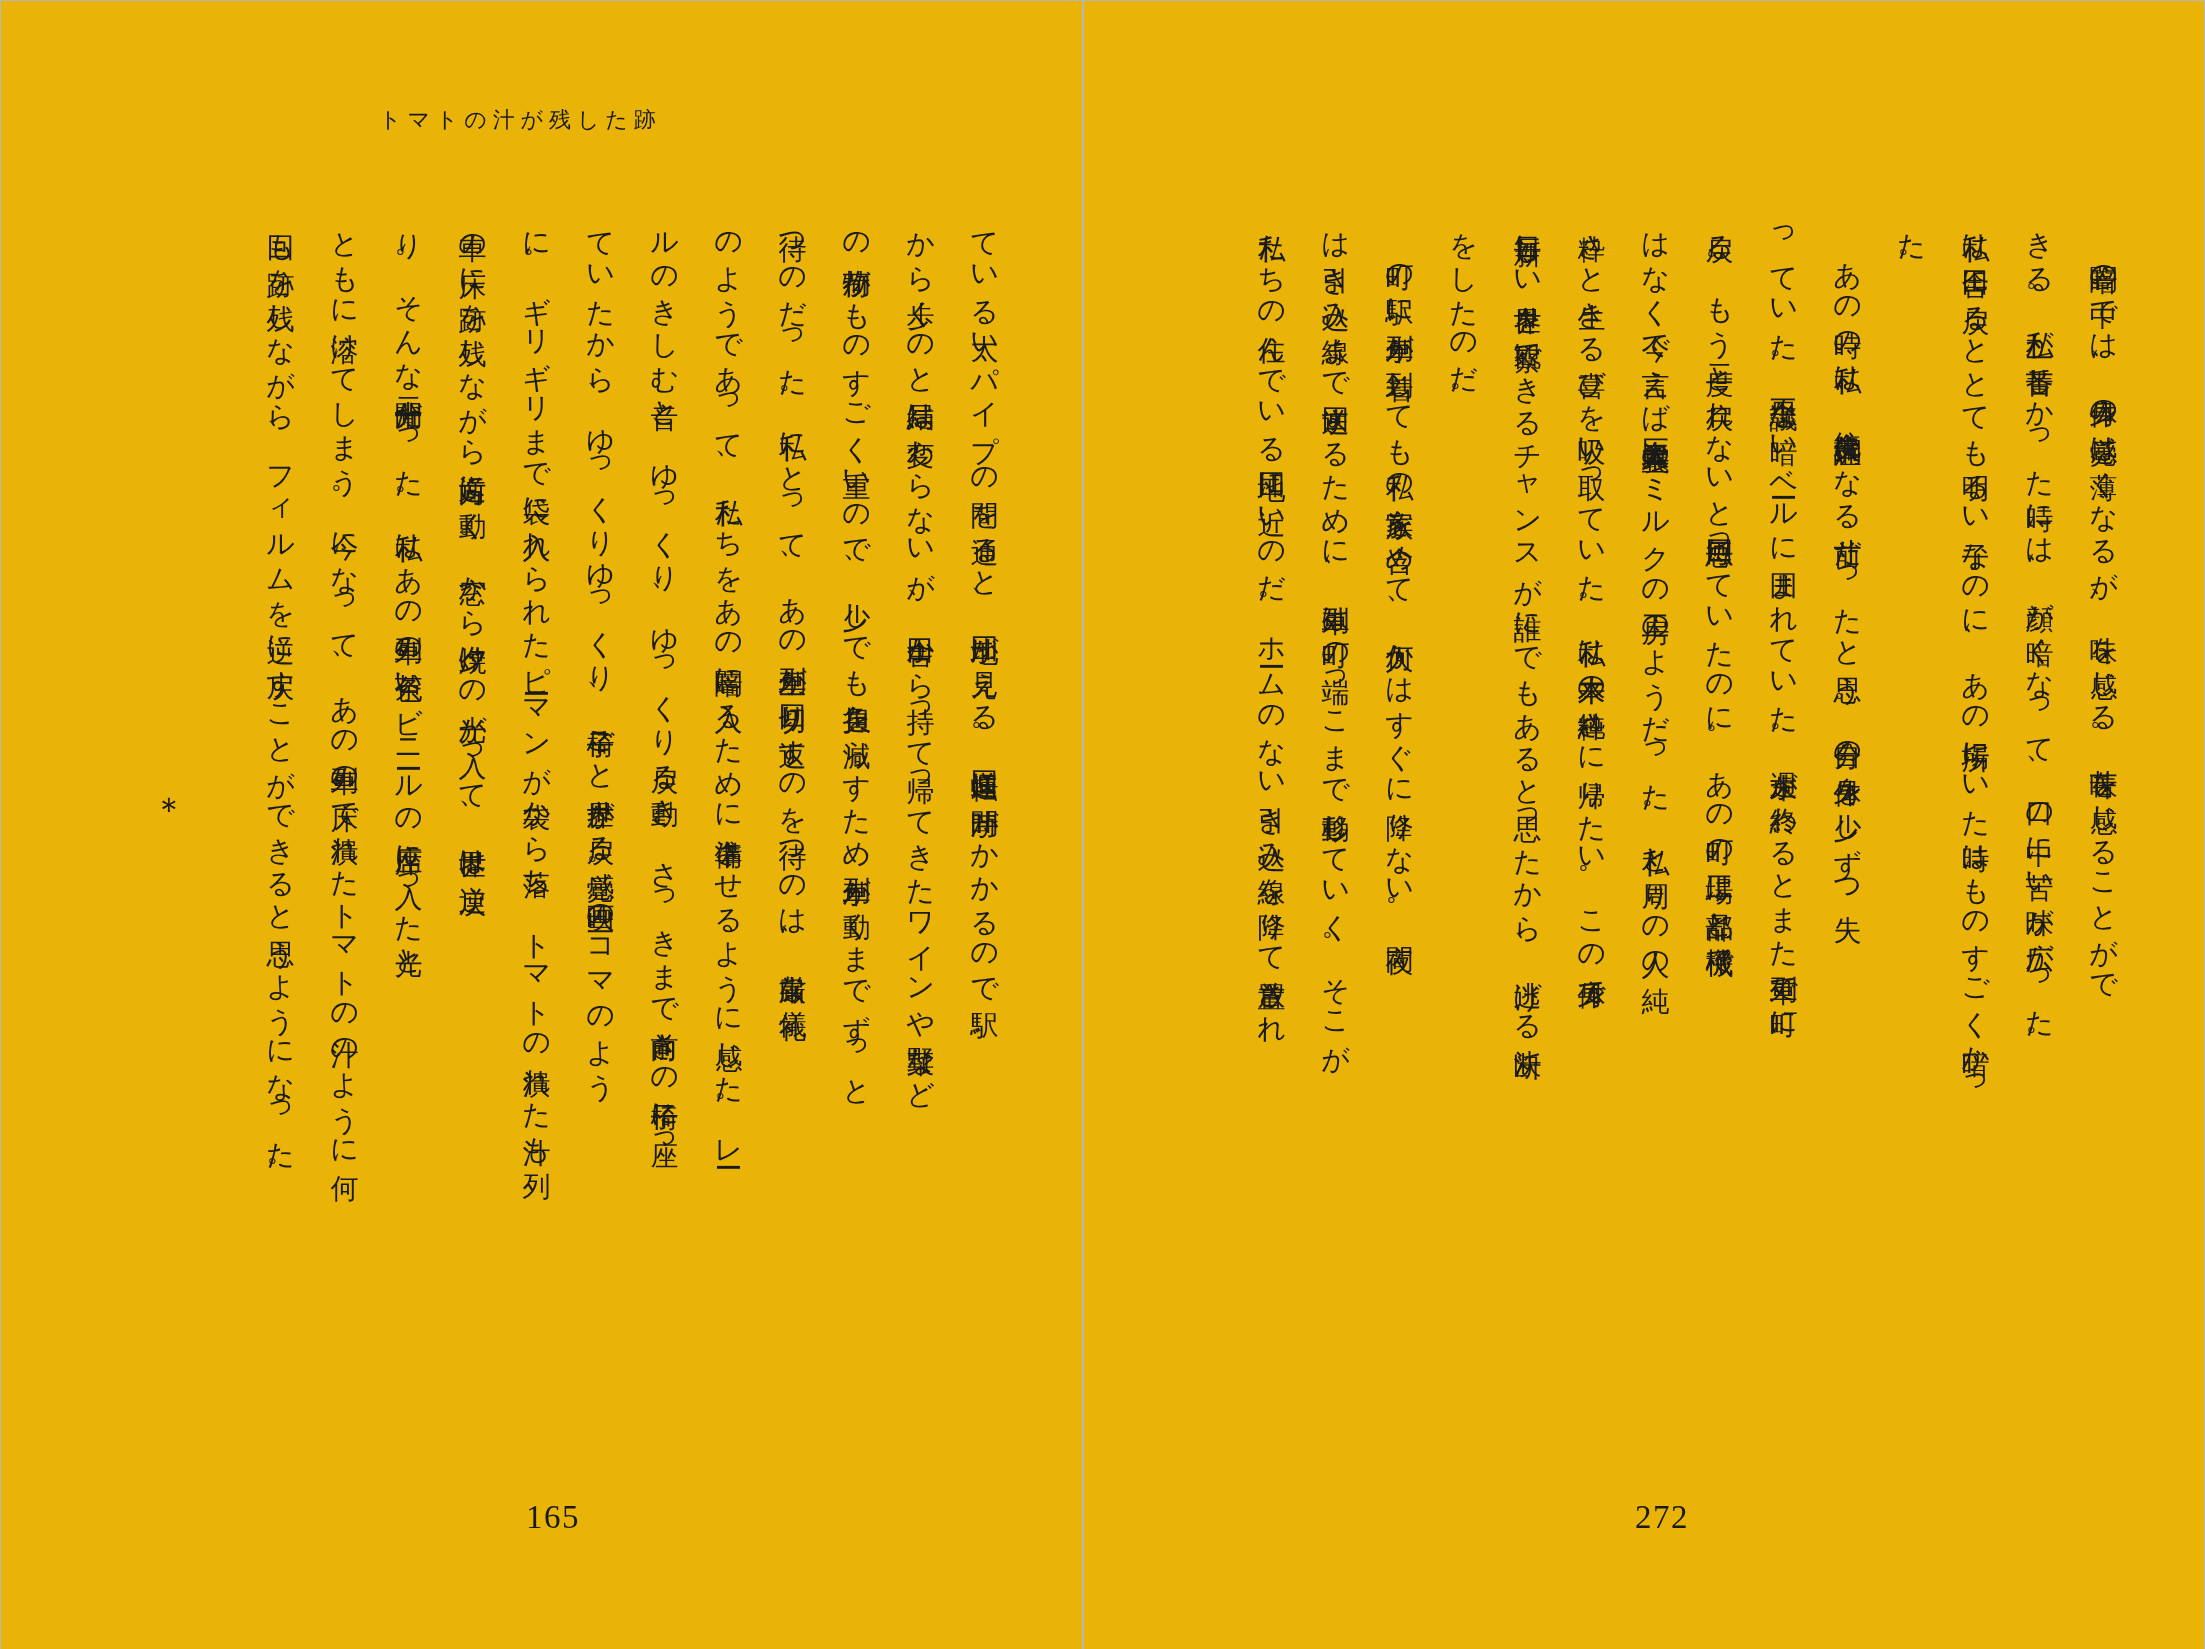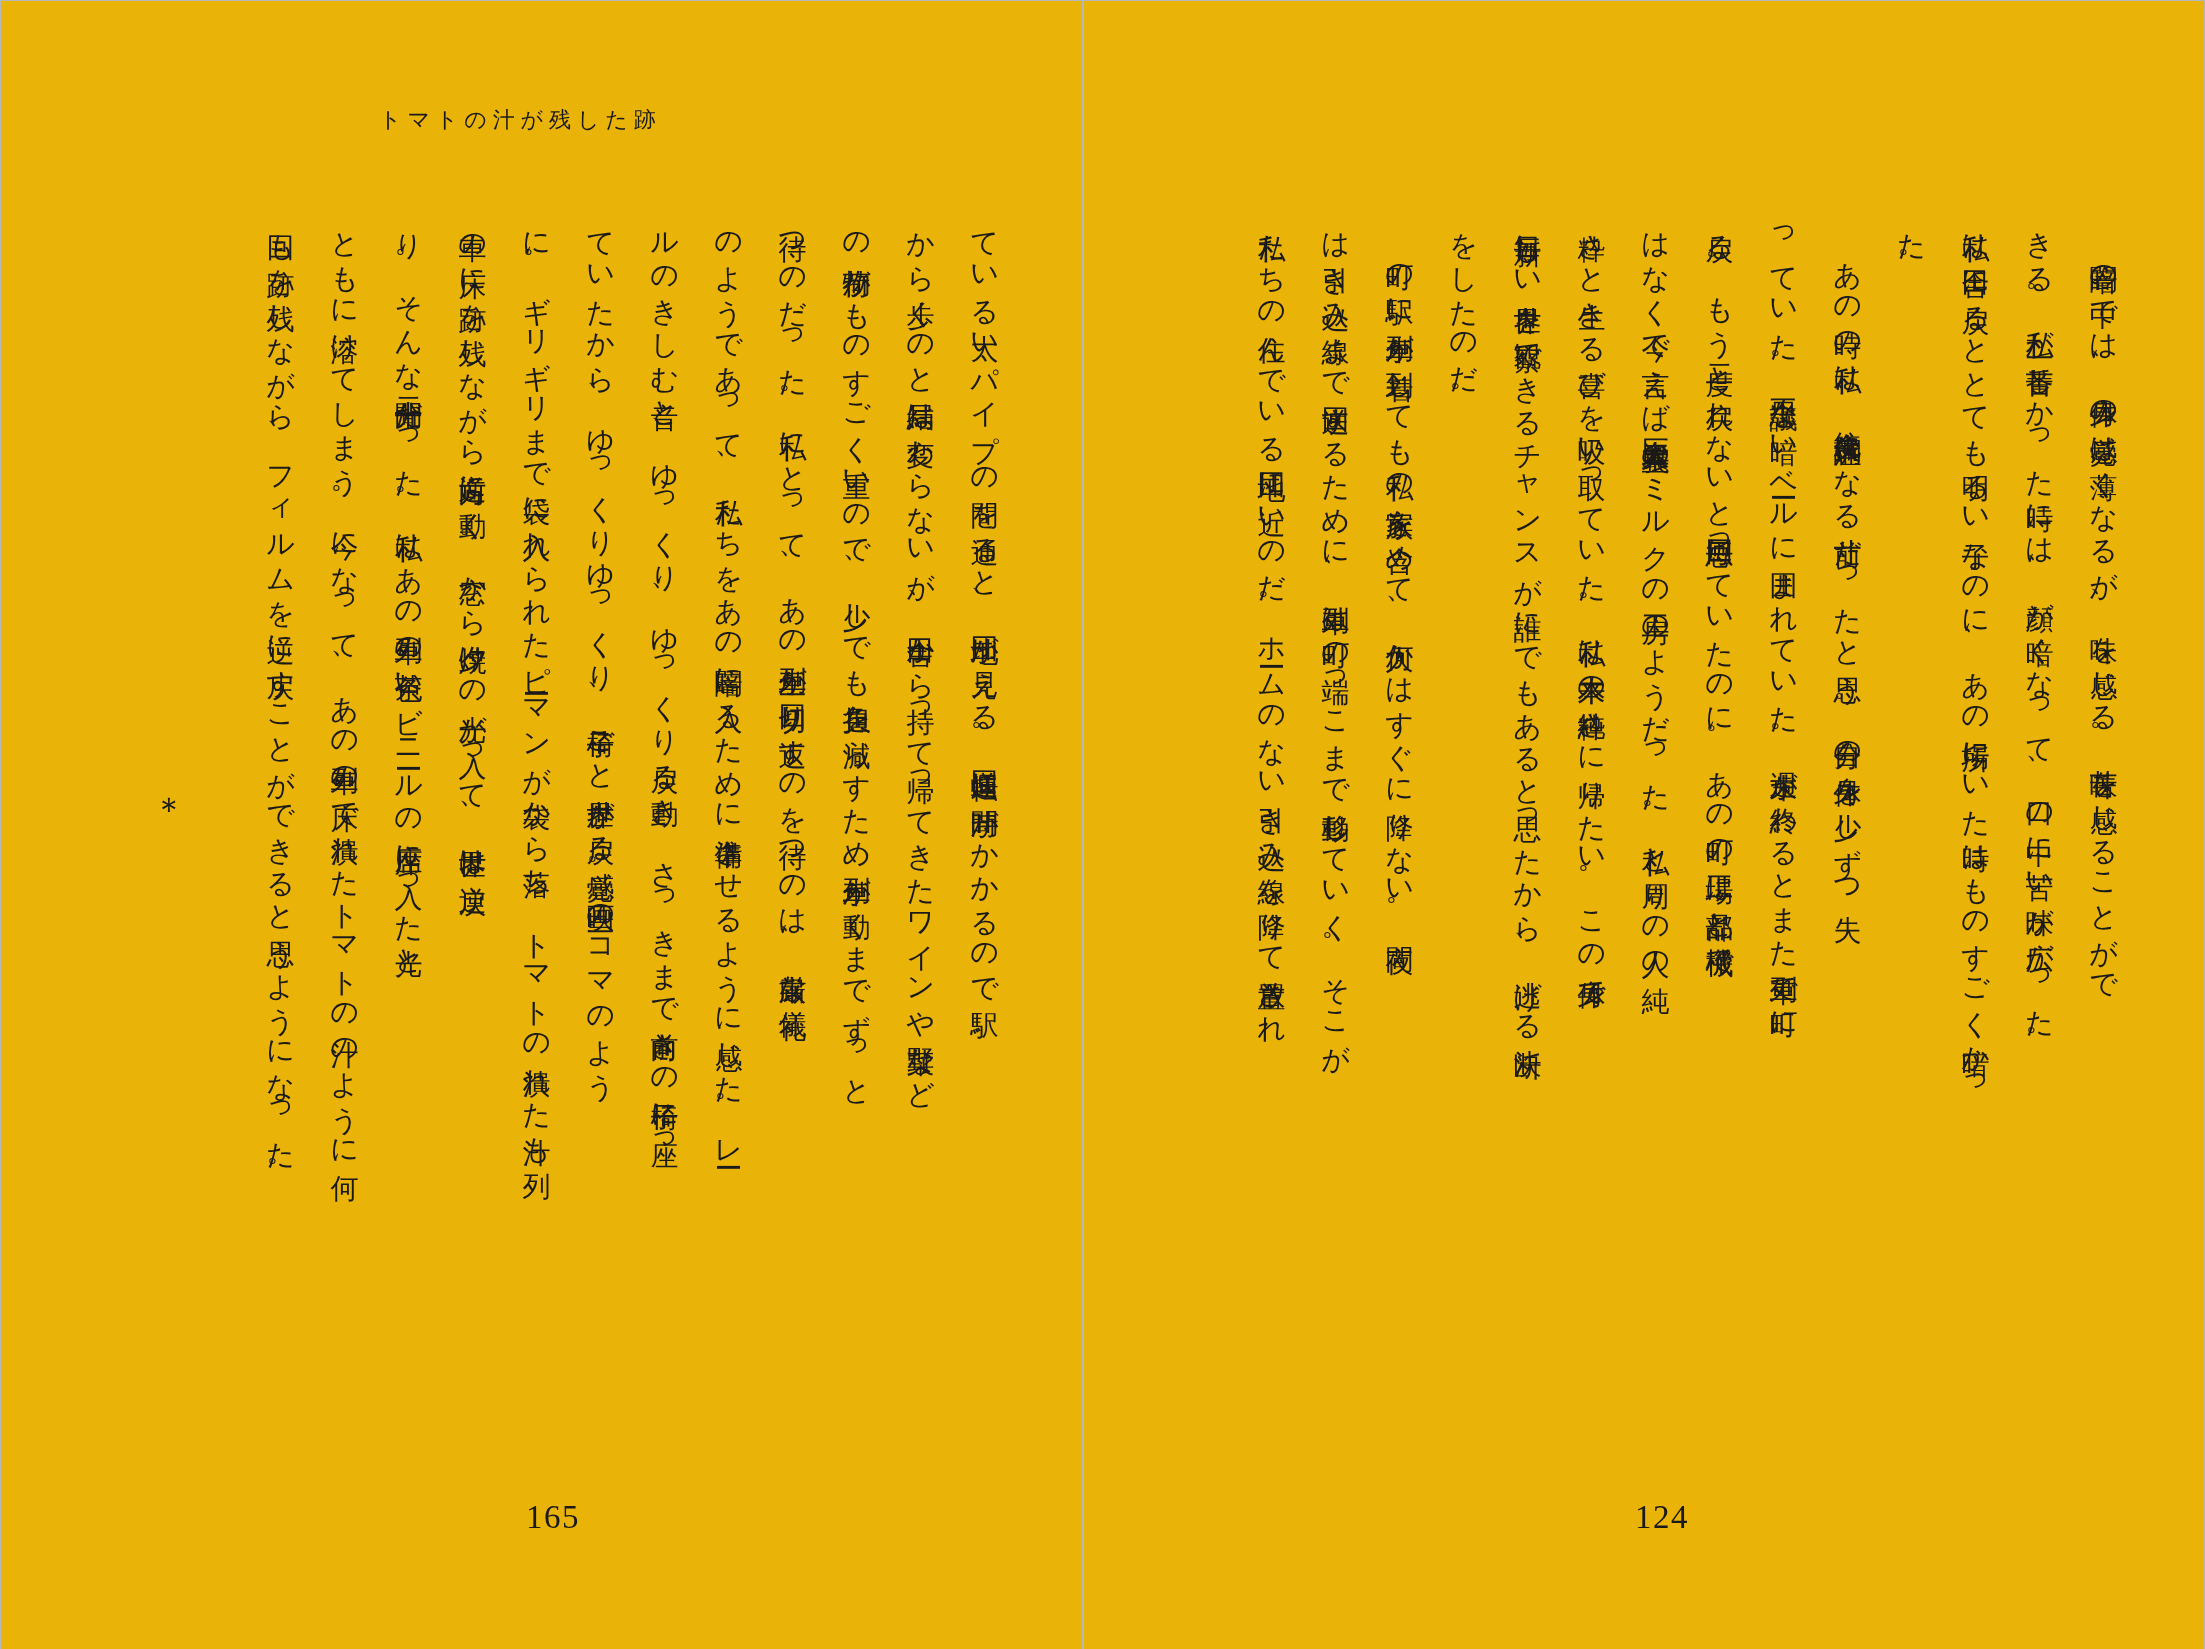--- a/index.html
+++ b/index.html
@@ -112,17 +112,17 @@
         <div class="tcol">戻る。もう二度と戻れないと毎回思っていたのに。あの町の工場は部品と機械で</div>
         <div class="tcol">はなく今で言えば巨大資本主義のミルクの工房のようだった。私と周りの人の純</div>
         <div class="tcol">粋さと生きる喜びを吸い取っていた。私は本来の純粋さに帰りたい。この身体で</div>
         <div class="tcol">毎日新しい世界を観察できるチャンスが誰にでもあると思ったから、逃げる決断</div>
         <div class="tcol">をしたのだ。</div>
         <div class="tcol indent">町の駅に列車が到着しても私の家族を含めて、何人かはすぐに降りない。夜間</div>
         <div class="tcol">は引き込み線まで回送するために、列車は町の端っこまで移動していく。そこが</div>
         <div class="tcol">私たちの住んでいる団地に近いのだ。ホームのない引き込み線を降りて放置され</div>
       </div>
 
-    <div class="pagenum pagenum-right">124</div>
+    <div class="pagenum pagenum-right">272</div>
   </section>
 
 </div>
 
 
 </body></html>

